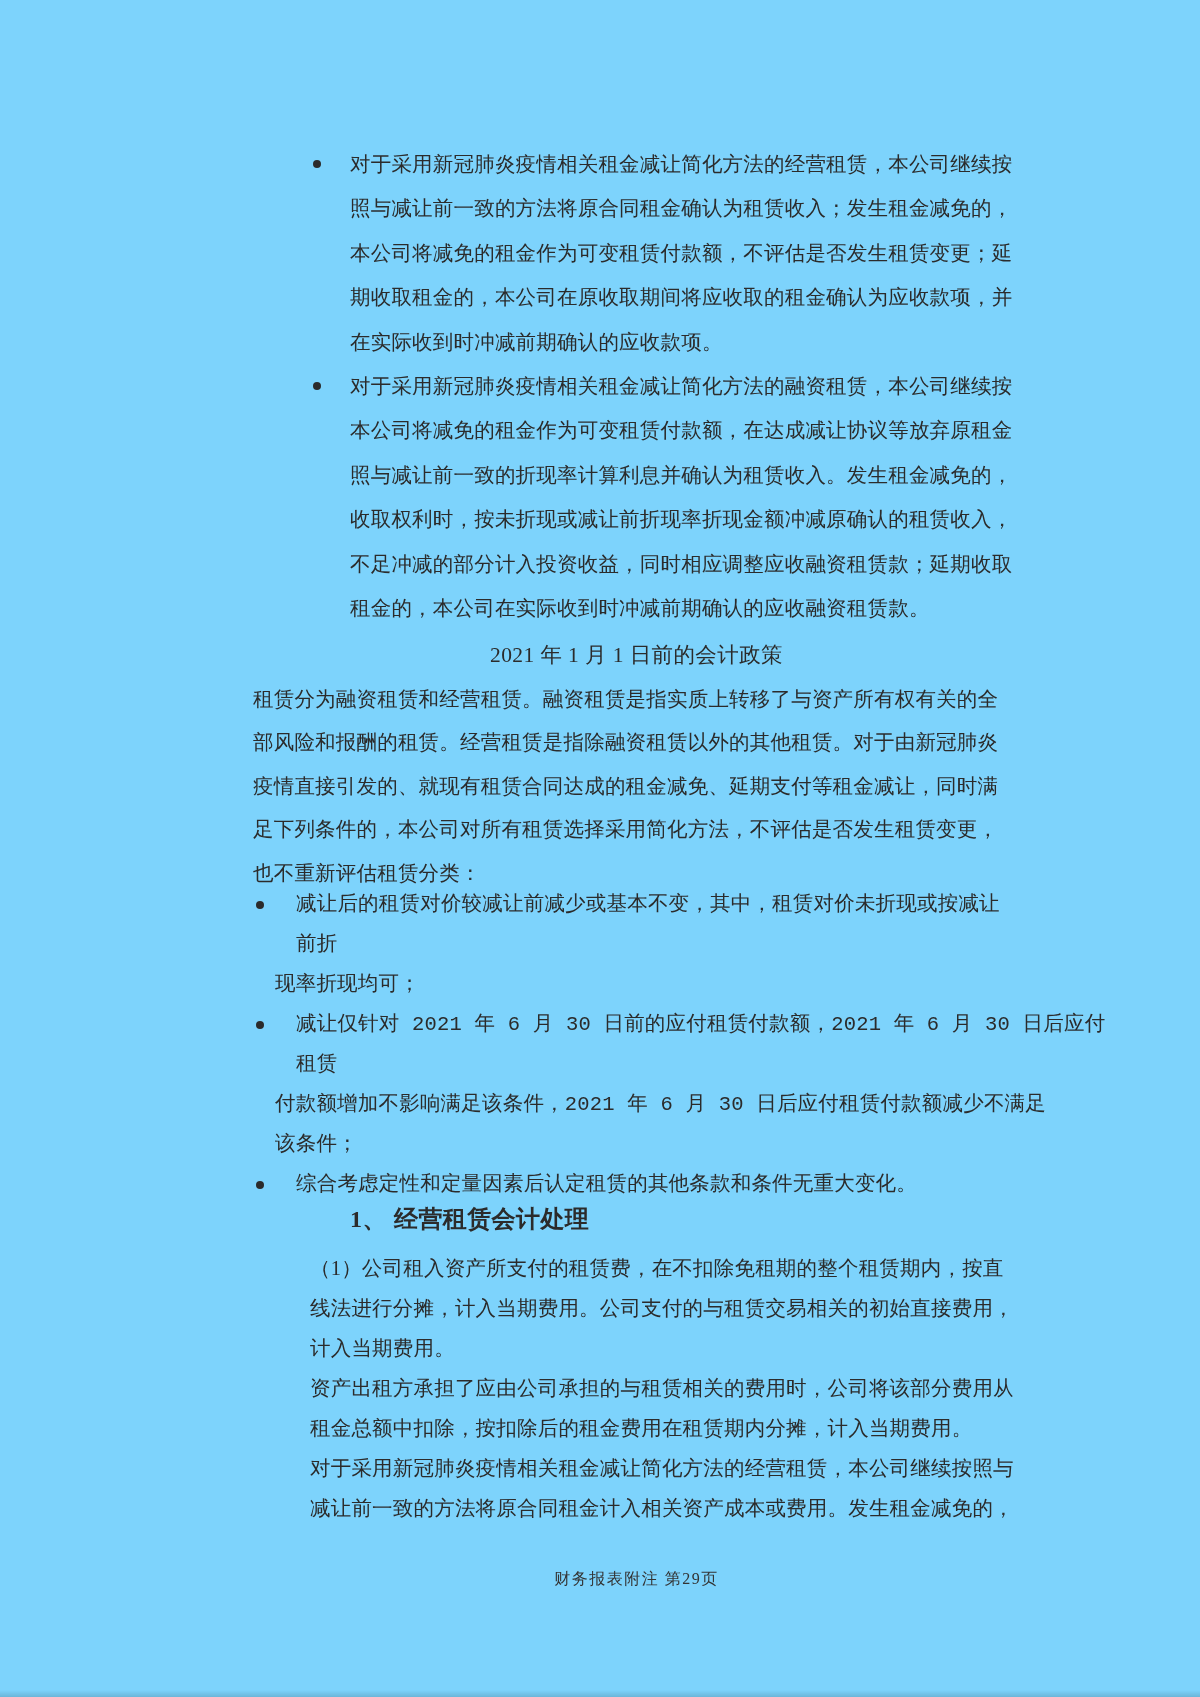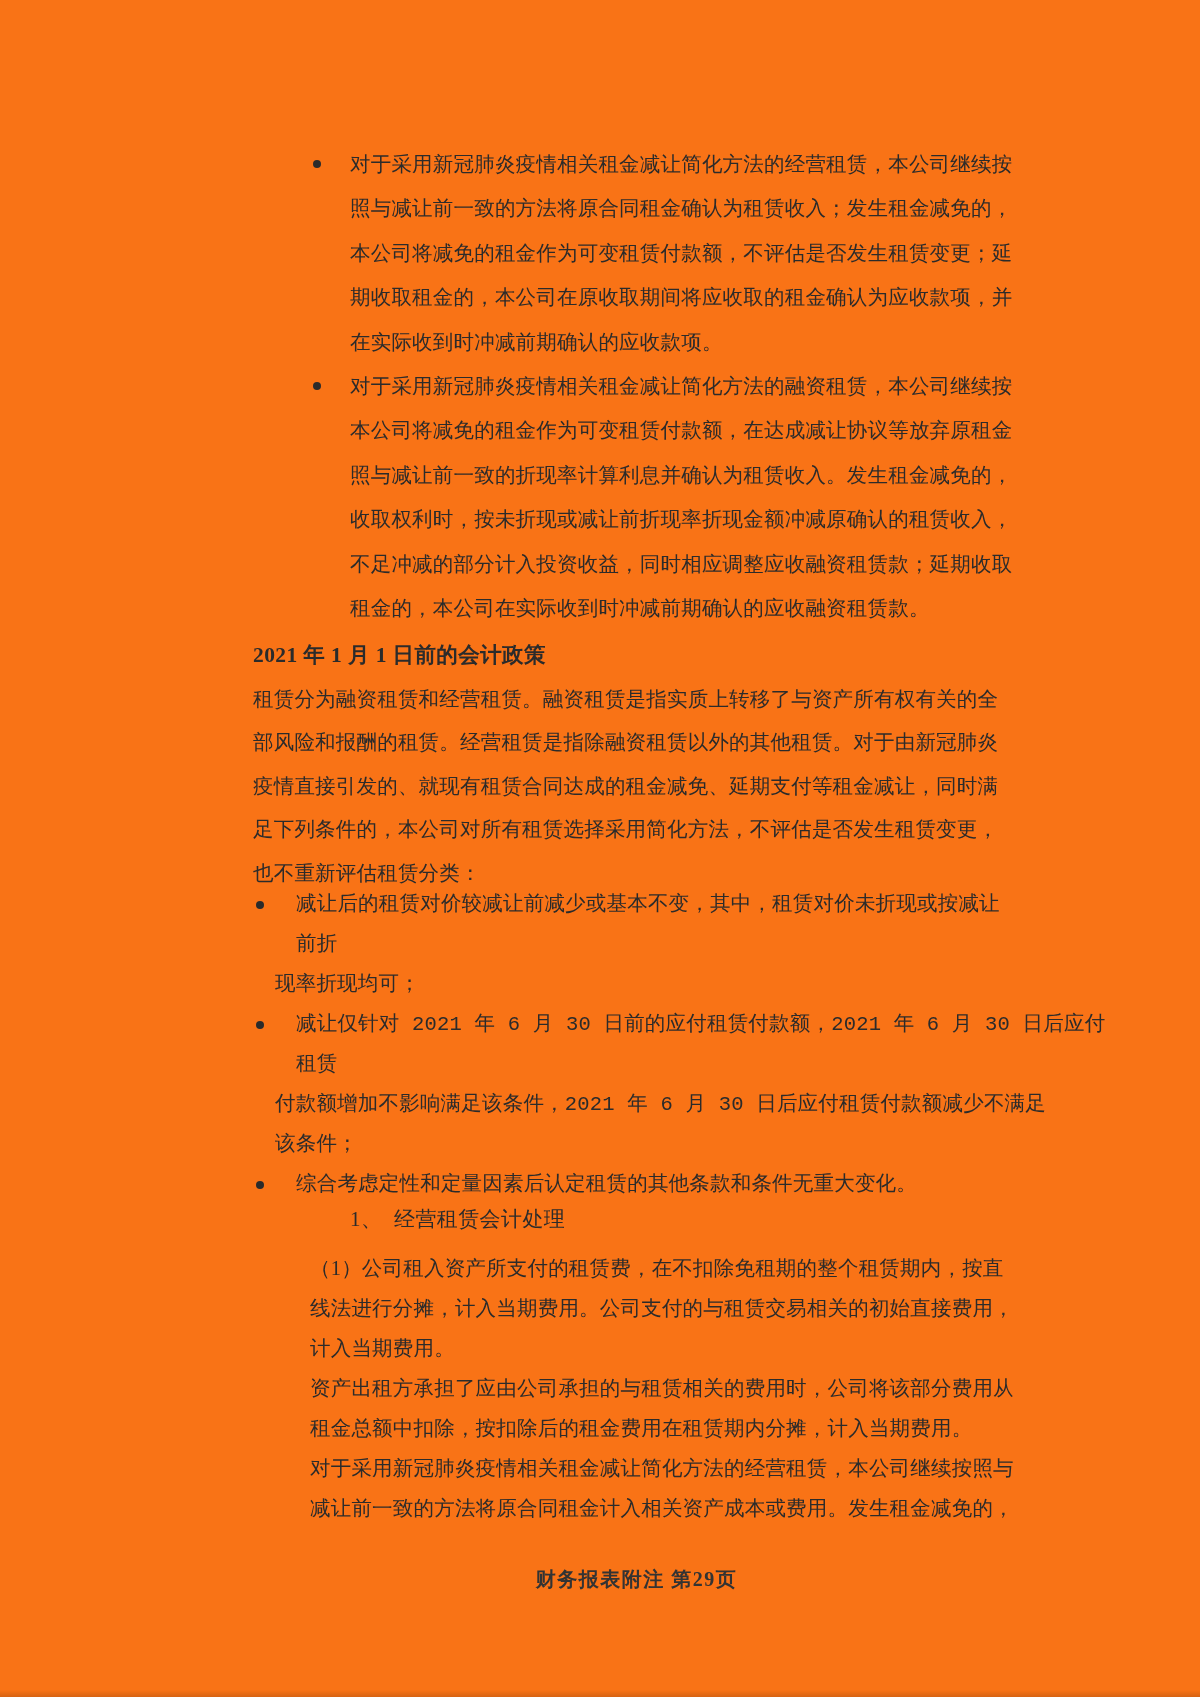--- a/index.html
+++ b/index.html
@@ -6,21 +6,21 @@
   body{
     width:1200px;height:1697px;
     background:#ffffff;
     font-family:"Liberation Serif","DejaVu Serif",serif;
     color:#2b2b2b;
     overflow:hidden;
   }
   .page{
     position:relative;
     width:1200px;height:1697px;
-    background:#f97316;
+    background:#7dd3fc;
   }
   
   .page::after{
     content:"";
     position:absolute;left:0;right:0;bottom:0;height:7px;
     background:linear-gradient(to bottom,rgba(0,0,0,0) 0%,rgba(0,0,0,.14) 100%);
   }
   .content{
     position:absolute;
     left:253px;top:0;
@@ -36,64 +36,64 @@
   .l1-item{position:relative;padding-left:97px;}
   .l1-item .dot{
     position:absolute;left:60px;top:18px;
     width:8px;height:8px;border-radius:50%;
     background:#2b2b2b;
   }
 
   
   .h-sec{
     margin-top:4px;
-    font-weight:bold;
+    font-weight:normal;
     font-size:21.5px;
     line-height:43.5px;
     letter-spacing:.4px;
+    text-align:center;
   }
 
   
   .para-main{line-height:43.5px;}
 
   
   .cond{line-height:40px;margin-top:-10px;}
   .cond-item{position:relative;font-family:Liberation Mono, monospace;}
   .cond-item .dot{
     position:absolute;left:3px;top:16px;
     width:8px;height:8px;border-radius:50%;
     background:#2b2b2b;
   }
   .cond-lines{padding-left:43px;}
   .cond-hang{padding-left:22px;}
 
   
   .h-num{
     margin-top:-6px;
     padding-left:97px;
-    font-weight:normal;
-    font-size:21px;
+    font-weight:bold;
+    font-size:24px;
     line-height:40px;
     letter-spacing:.4px;
   }
   .h-num .num{display:inline-block;width:44px;}
 
   
   .paras-bottom{line-height:40px;margin-top:9px;}
   .p-ind{padding-left:57px;}
 
   
   .footer{
     margin-top:38px;
     text-align:center;
-    font-size:20px;
+    font-size:16px;
     line-height:26px;
     letter-spacing:1.5px;
     color:#333;
-    font-weight:bold;
   }
 </style>
 </head>
 <body>
 
 <div class="page">
   <div class="content">
 
     <div class="l1">
       <div class="l1-item">

